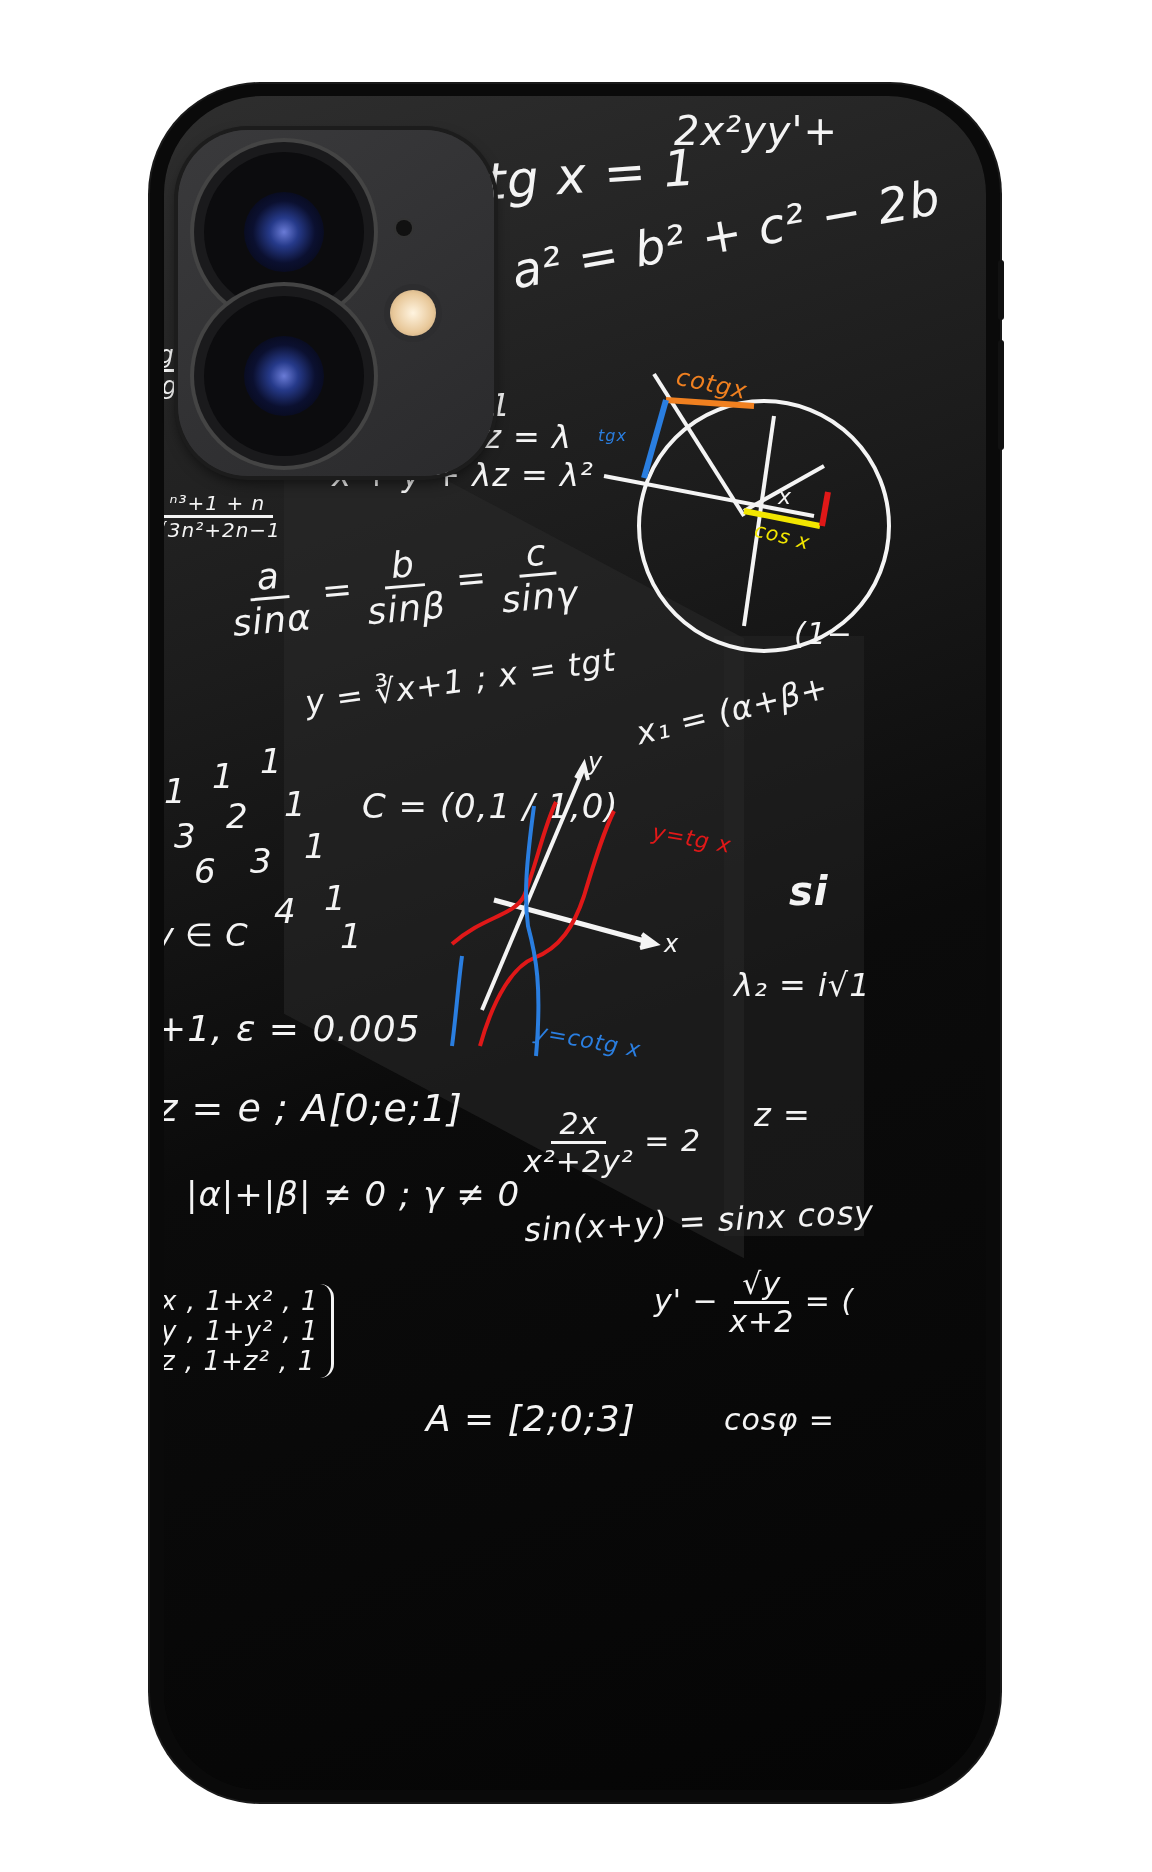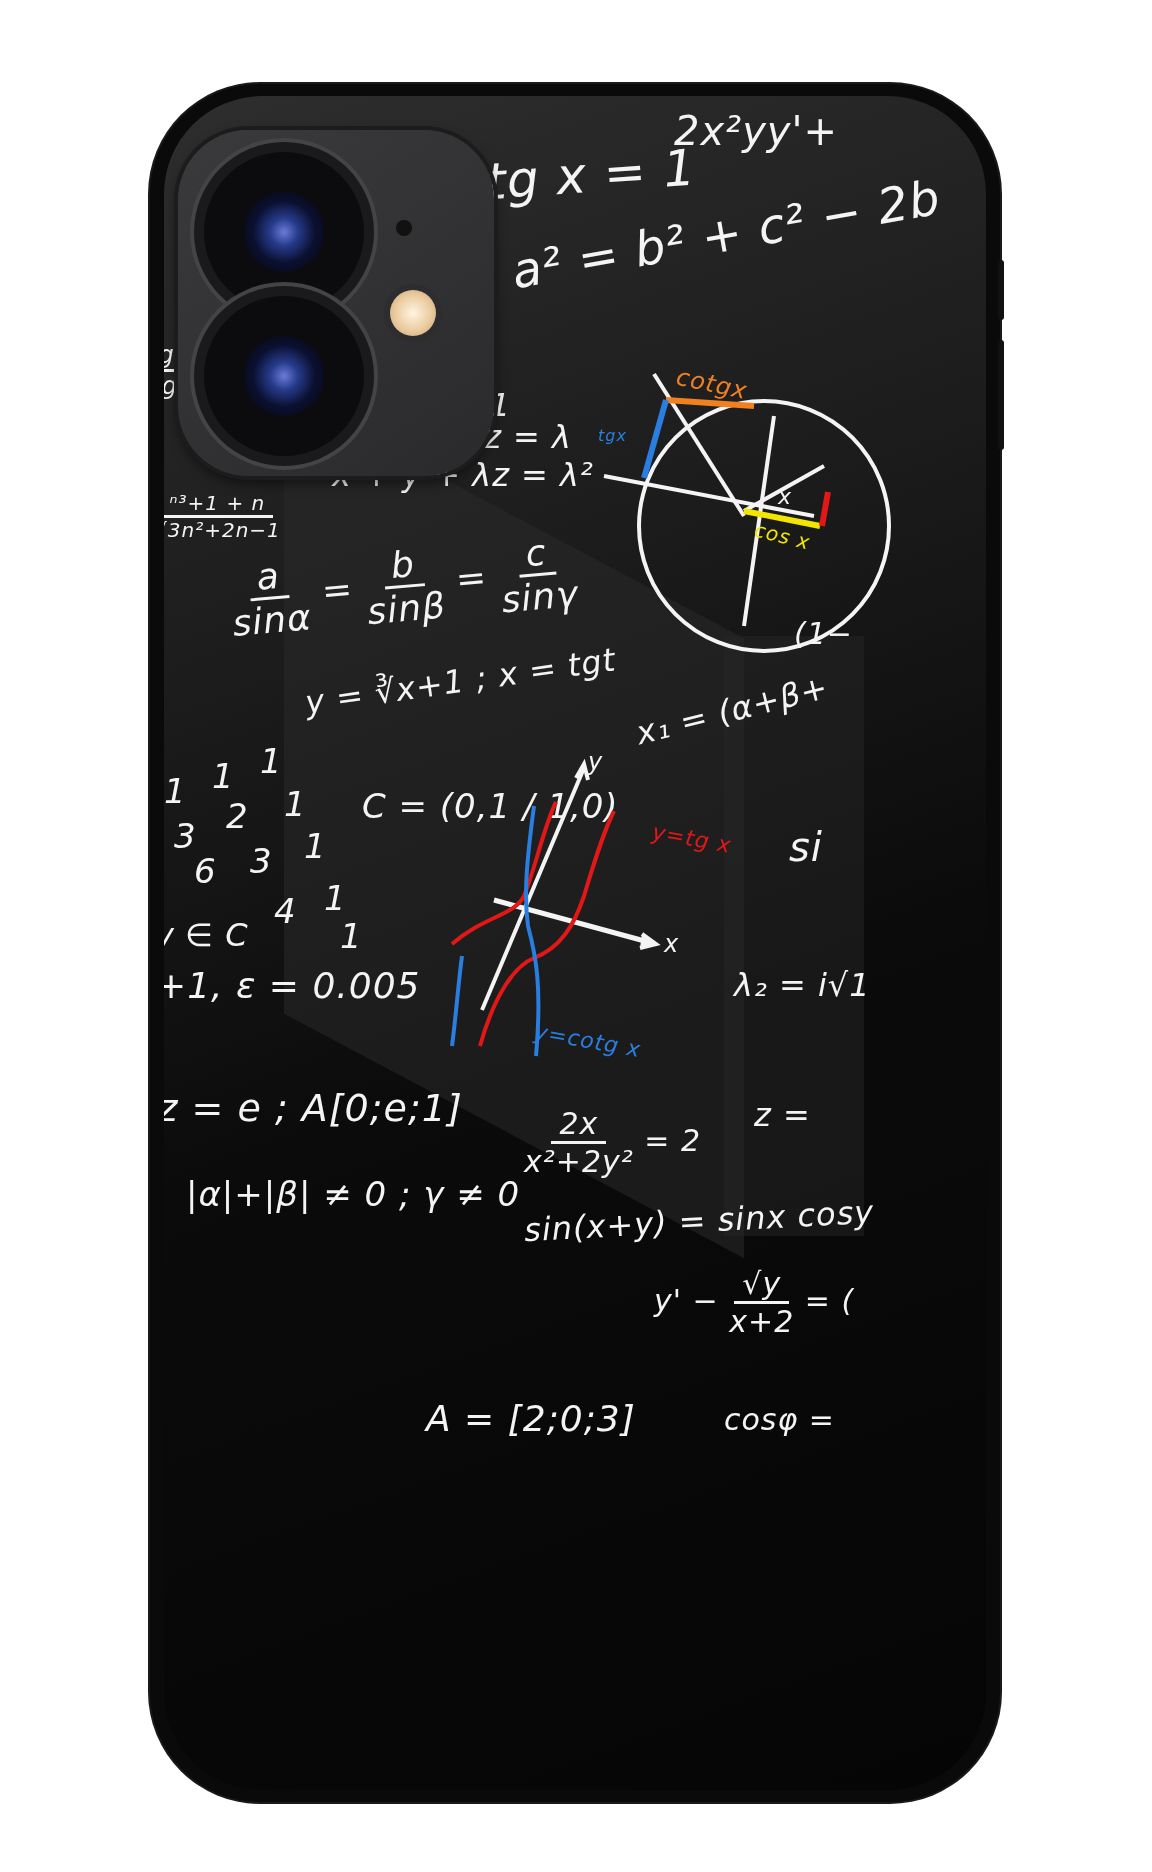--- a/index.html
+++ b/index.html
@@ -66,38 +66,38 @@
     =
     <span class="frac">
         <span class="num">c</span>
         <span>sinγ</span>
       </span>
   </div>
 
   <div class="chalk" style="left:140px;top:566px;font-size:32px;transform:rotate(-8deg);">y = ∛x+1  ; x = tgt</div>
   <div class="chalk" style="left:470px;top:595px;font-size:32px;transform:rotate(-14deg);">x₁ = (α+β+</div>
   <div class="chalk" style="left:630px;top:520px;font-size:30px;">(1−</div>
-  <div class="chalk" style="left:625px;top:728px;font-size:40px;">si</div>
+  <div class="chalk" style="left:625px;top:772px;font-size:40px;font-weight:bold;">si</div>
   <div class="chalk" style="left:198px;top:690px;font-size:34px;text-align:right;">C = (0,1 / 1,0)</div>
 
   <div class="chalk" style="left:0px;top:675px;font-size:34px;">1</div>
   <div class="chalk" style="left:48px;top:660px;font-size:34px;">1</div>
   <div class="chalk" style="left:96px;top:645px;font-size:34px;">1</div>
   <div class="chalk" style="left:62px;top:700px;font-size:34px;">2</div>
   <div class="chalk" style="left:120px;top:688px;font-size:34px;">1</div>
   <div class="chalk" style="left:10px;top:720px;font-size:34px;">3</div>
   <div class="chalk" style="left:30px;top:755px;font-size:34px;">6</div>
   <div class="chalk" style="left:86px;top:745px;font-size:34px;">3</div>
   <div class="chalk" style="left:140px;top:730px;font-size:34px;">1</div>
   <div class="chalk" style="left:110px;top:795px;font-size:34px;">4</div>
   <div class="chalk" style="left:160px;top:782px;font-size:34px;">1</div>
   <div class="chalk" style="left:176px;top:820px;font-size:34px;">1</div>
 
   <div class="chalk" style="left:-10px;top:820px;font-size:32px;">γ ∈ C</div>
-  <div class="chalk" style="left:-8px;top:869px;font-size:36px;">+1, ε = 0.005</div>
+  <div class="chalk" style="left:-8px;top:912px;font-size:36px;">+1, ε = 0.005</div>
   <div class="chalk" style="left:570px;top:870px;font-size:32px;">λ₂ = i√1</div>
   <div class="chalk" style="left:-30px;top:990px;font-size:38px;">yz = e ; A[0;e;1]</div>
   <div class="chalk" style="left:360px;top:1010px;font-size:30px;">
     <span class="frac">
         <span class="num">2x</span>
         <span>x²+2y²</span>
       </span>
     <span>= 2</span>
   </div>
   <div class="chalk" style="left:590px;top:1000px;font-size:32px;">z =</div>
@@ -106,20 +106,25 @@
 
   <div class="chalk" style="left:490px;top:1170px;font-size:30px;">
     <span>y' −</span>
     <span class="frac">
         <span class="num">√y</span>
         <span>x+2</span>
       </span>
     <span>= (</span>
   </div>
 
+  <div class="chalk" style="left:-18px;top:1188px;font-size:26px;line-height:30px;border-left:3px solid #f4f4f4;border-right:3px solid #f4f4f4;border-radius:14px;padding:2px 12px;">
+    <div>x , 1+x² , 1</div>
+    <div>y , 1+y² , 1</div>
+    <div>z , 1+z² , 1</div>
+  </div>
   <div class="chalk" style="left:262px;top:1302px;font-size:36px;">A = [2;0;3]</div>
   <div class="chalk" style="left:560px;top:1306px;font-size:30px;">cosφ =</div>
 
   <svg class="over" width="822" height="1694">
     <circle cx="600" cy="430" r="125" fill="none" stroke="#f4f4f4" stroke-width="4"></circle>
     <line x1="440" y1="380" x2="650" y2="420" stroke="#f4f4f4" stroke-width="4"></line>
     <line x1="580" y1="530" x2="610" y2="320" stroke="#f4f4f4" stroke-width="4"></line>
     <line x1="490" y1="278" x2="580" y2="420" stroke="#f4f4f4" stroke-width="4"></line>
     <line x1="580" y1="415" x2="660" y2="370" stroke="#f4f4f4" stroke-width="4"></line>
     <line x1="502" y1="304" x2="590" y2="310" stroke="#f08020" stroke-width="6"></line>

